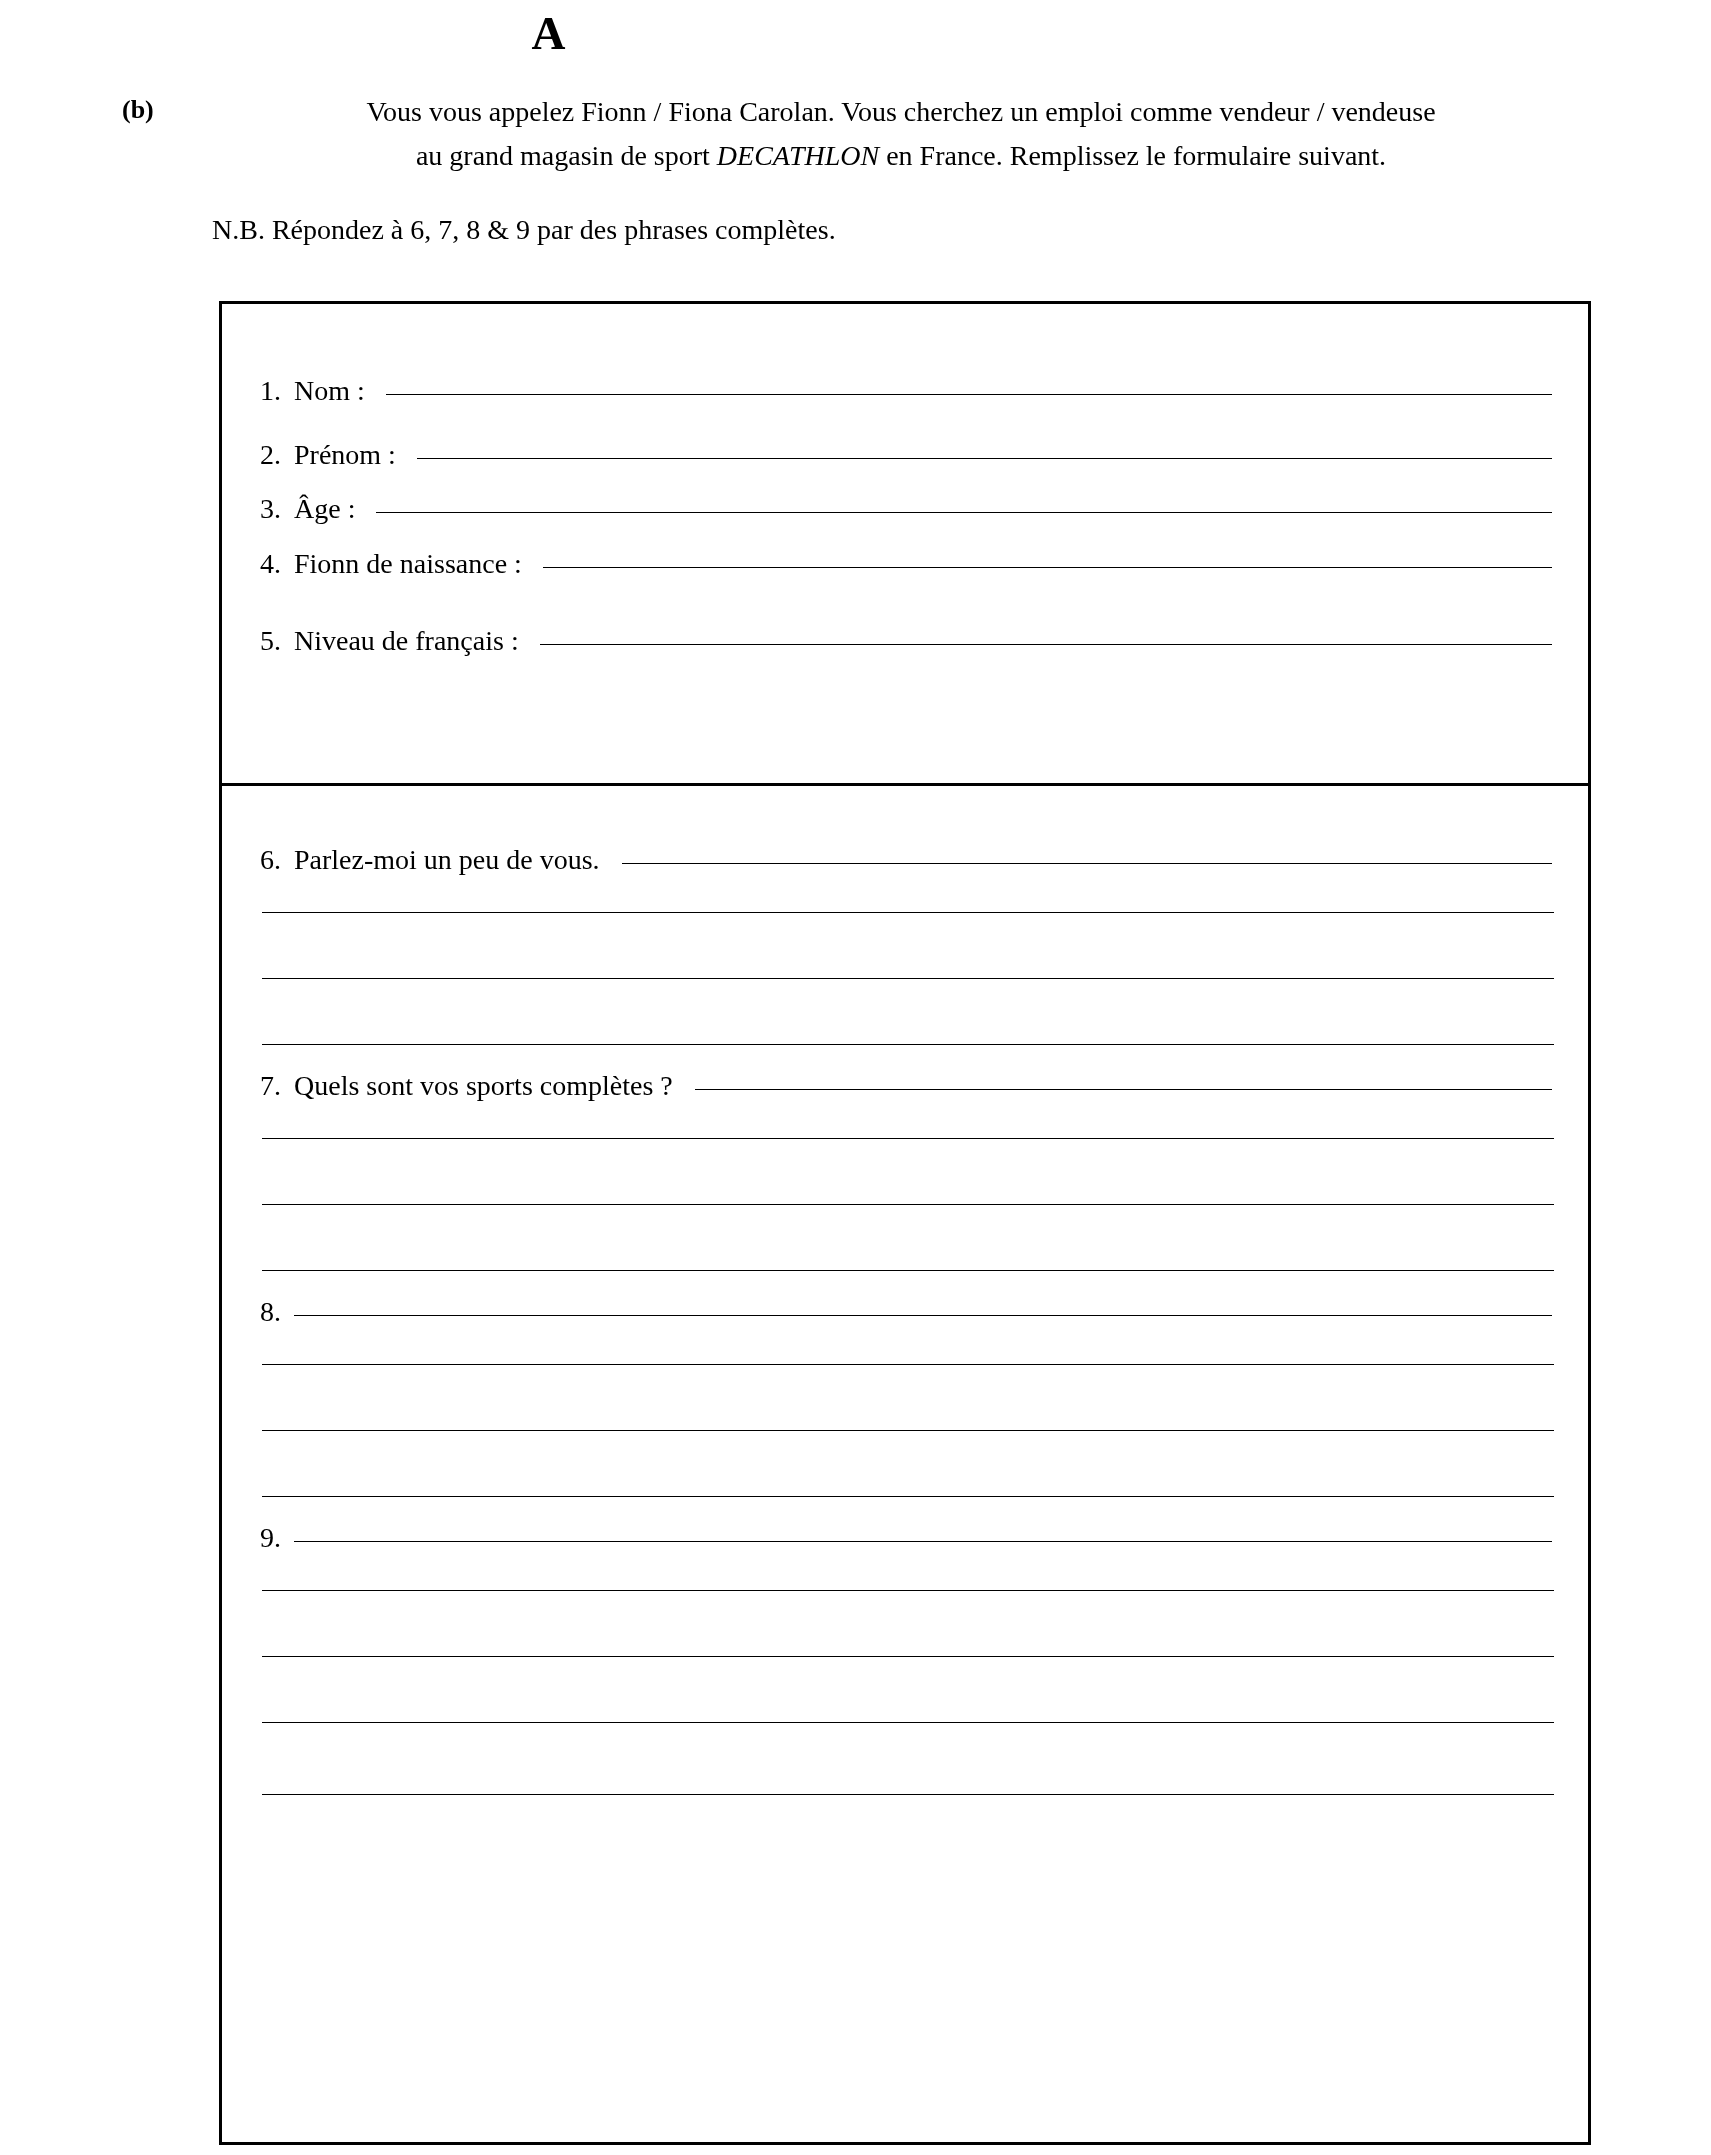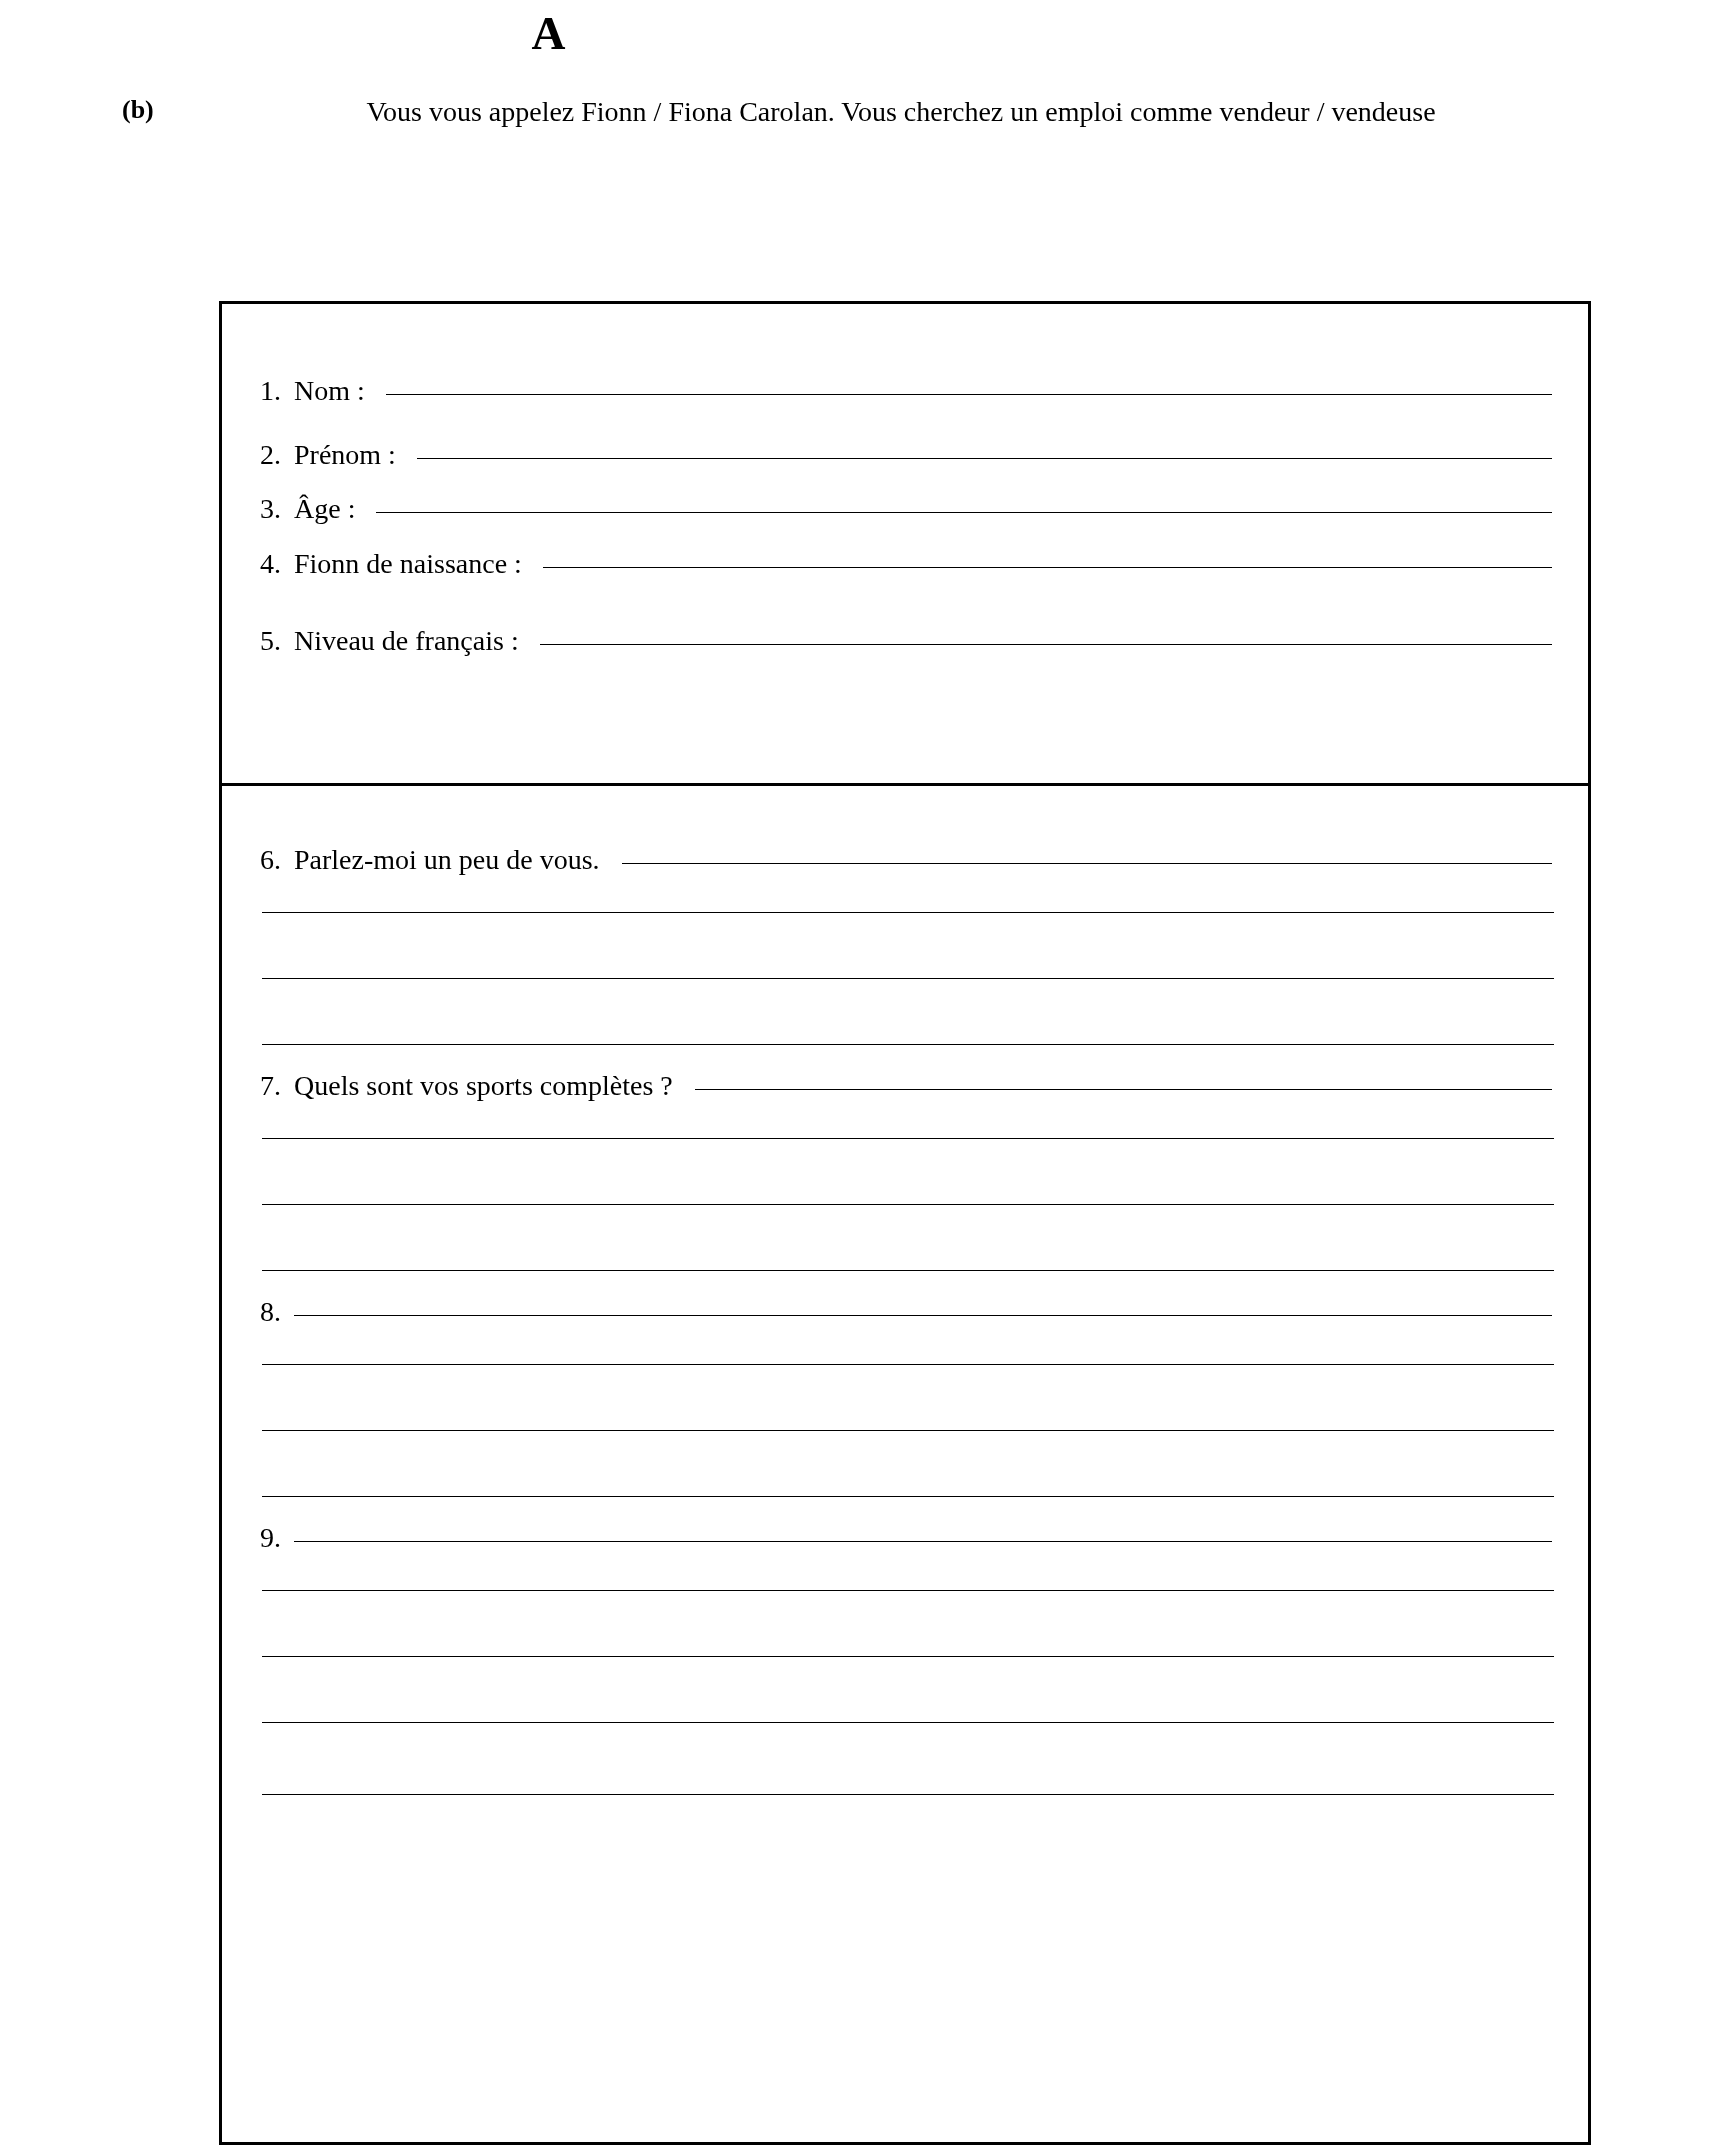--- a/index.html
+++ b/index.html
@@ -156,24 +156,26 @@
 
 <div class="page">
 
   <div class="section-letter">A</div>
 
   <div class="intro-block">
     <div class="intro-row">
       <div class="intro-label">(b)</div>
       <div class="intro-text">
         <div>Vous vous appelez Fionn / Fiona Carolan.  Vous cherchez un emploi comme vendeur / vendeuse</div>
+        <div><span>au grand magasin de sport </span><span class="it">DECATHLON</span><span> en France.  Remplissez le formulaire suivant.</span></div>
       </div>
     </div>
   </div>
 
+  <div class="nb-block">N.B.  Répondez à 6, 7, 8 &amp; 9 par des phrases complètes.</div>
 
   <div class="form-box">
     <div class="box-divider"></div>
 
     <div class="field-row" style="top:70px;">
       <div class="field-num">1.</div>
       <div class="field-label">Nom :</div>
       <div class="field-rule"></div>
     </div>
 

